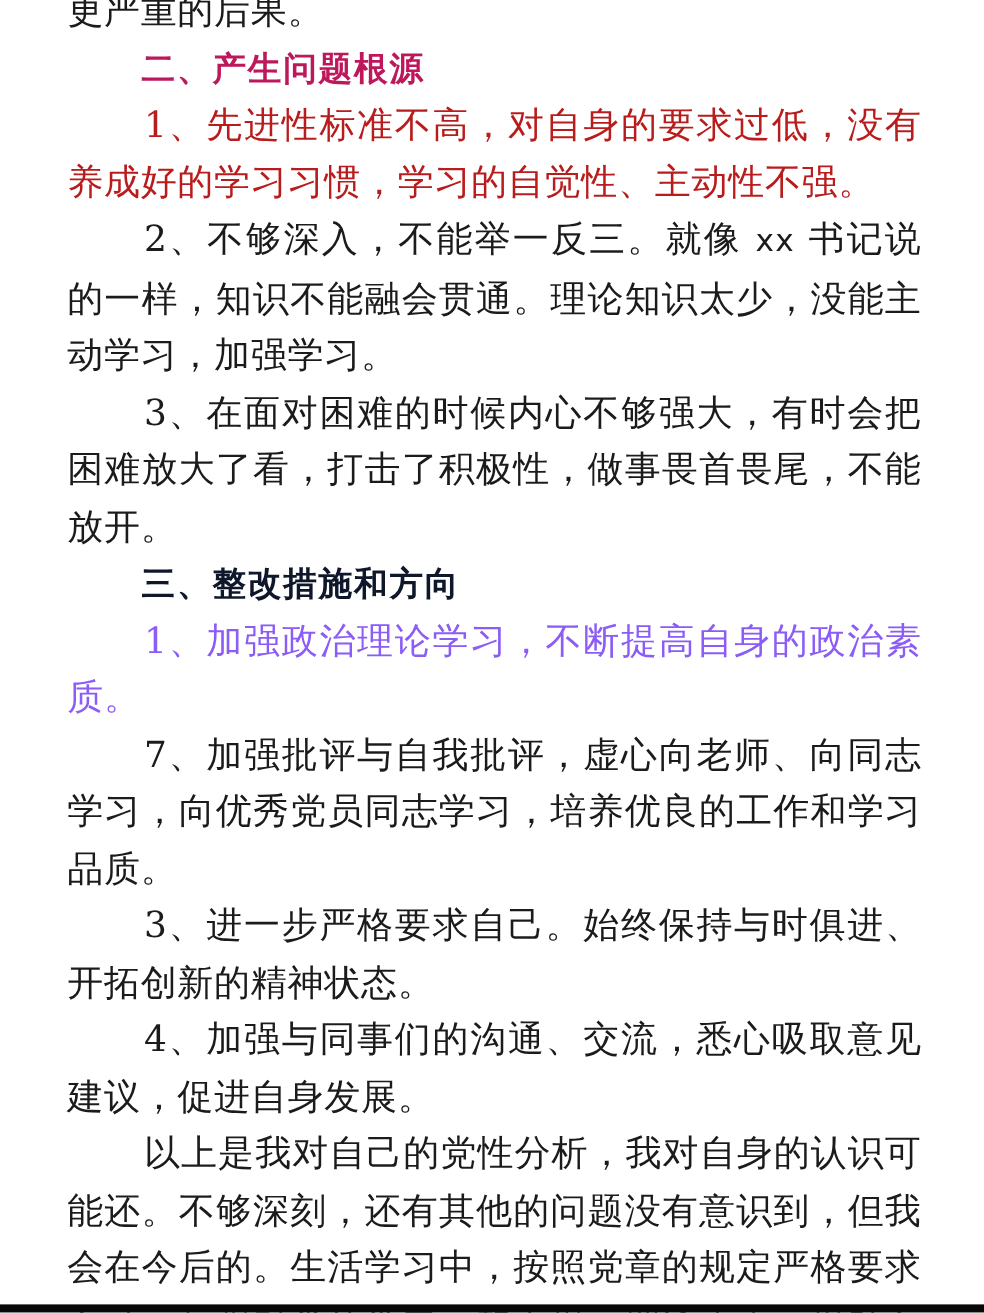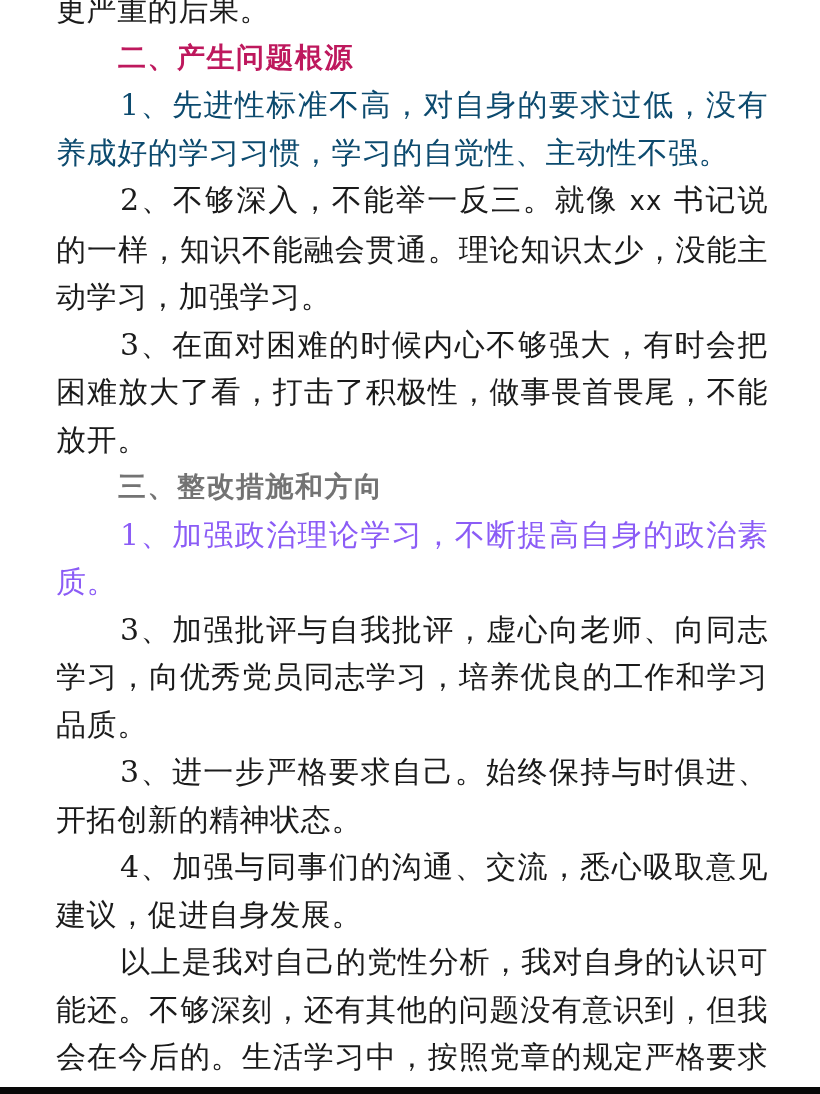--- a/index.html
+++ b/index.html
@@ -74,31 +74,31 @@
 <body>
 
 <div class="page" style="background: rgb(255, 255, 255);">
 
   <div class="doc-body">
 
     <p class="para no-indent" style="color: rgb(27, 27, 27);">更严重的后果。</p>
 
     <h2 class="heading" style="color: #be185d;">二、产生问题根源</h2>
 
-    <p class="para" style="color: #0c4a6e;">1、先进性标准不高，对自身的要求过低，没有养成好的学习习惯，学习的自觉性、主动性不强。</p>
+    <p class="para" style="color: #b91c1c;">1、先进性标准不高，对自身的要求过低，没有养成好的学习习惯，学习的自觉性、主动性不强。</p>
 
     <p class="para" style="color: rgb(27, 27, 27);">2、不够深入，不能举一反三。就像 <span class="latin">xx</span> 书记说的一样，知识不能融会贯通。理论知识太少，没能主动学习，加强学习。</p>
 
     <p class="para" style="color: rgb(27, 27, 27);">3、在面对困难的时候内心不够强大，有时会把困难放大了看，打击了积极性，做事畏首畏尾，不能放开。</p>
 
-    <h2 class="heading" style="color: #737373;">三、整改措施和方向</h2>
+    <h2 class="heading" style="color: #0f172a;">三、整改措施和方向</h2>
 
     <p class="para" style="color: #8b5cf6;">1、加强政治理论学习，不断提高自身的政治素质。</p>
 
-    <p class="para" style="color: rgb(27, 27, 27);">3、加强批评与自我批评，虚心向老师、向同志学习，向优秀党员同志学习，培养优良的工作和学习品质。</p>
+    <p class="para" style="color: rgb(27, 27, 27);">7、加强批评与自我批评，虚心向老师、向同志学习，向优秀党员同志学习，培养优良的工作和学习品质。</p>
 
     <p class="para" style="color: rgb(27, 27, 27);">3、进一步严格要求自己。始终保持与时俱进、开拓创新的精神状态。</p>
 
     <p class="para" style="color: rgb(27, 27, 27);">4、加强与同事们的沟通、交流，悉心吸取意见建议，促进自身发展。</p>
 
     <p class="para" style="color: rgb(27, 27, 27);">以上是我对自己的党性分析，我对自身的认识可能还。不够深刻，还有其他的问题没有意识到，但我会在今后的。生活学习中，按照党章的规定严格要求自己，加强对党的学习，努力提高理论水平，提升自己的精神境界，增强服务意识，更好的为周围的同学服务。</p>
 
   </div>
 
   <div class="bottom-bar" style="background: rgb(8, 8, 8);"></div>

